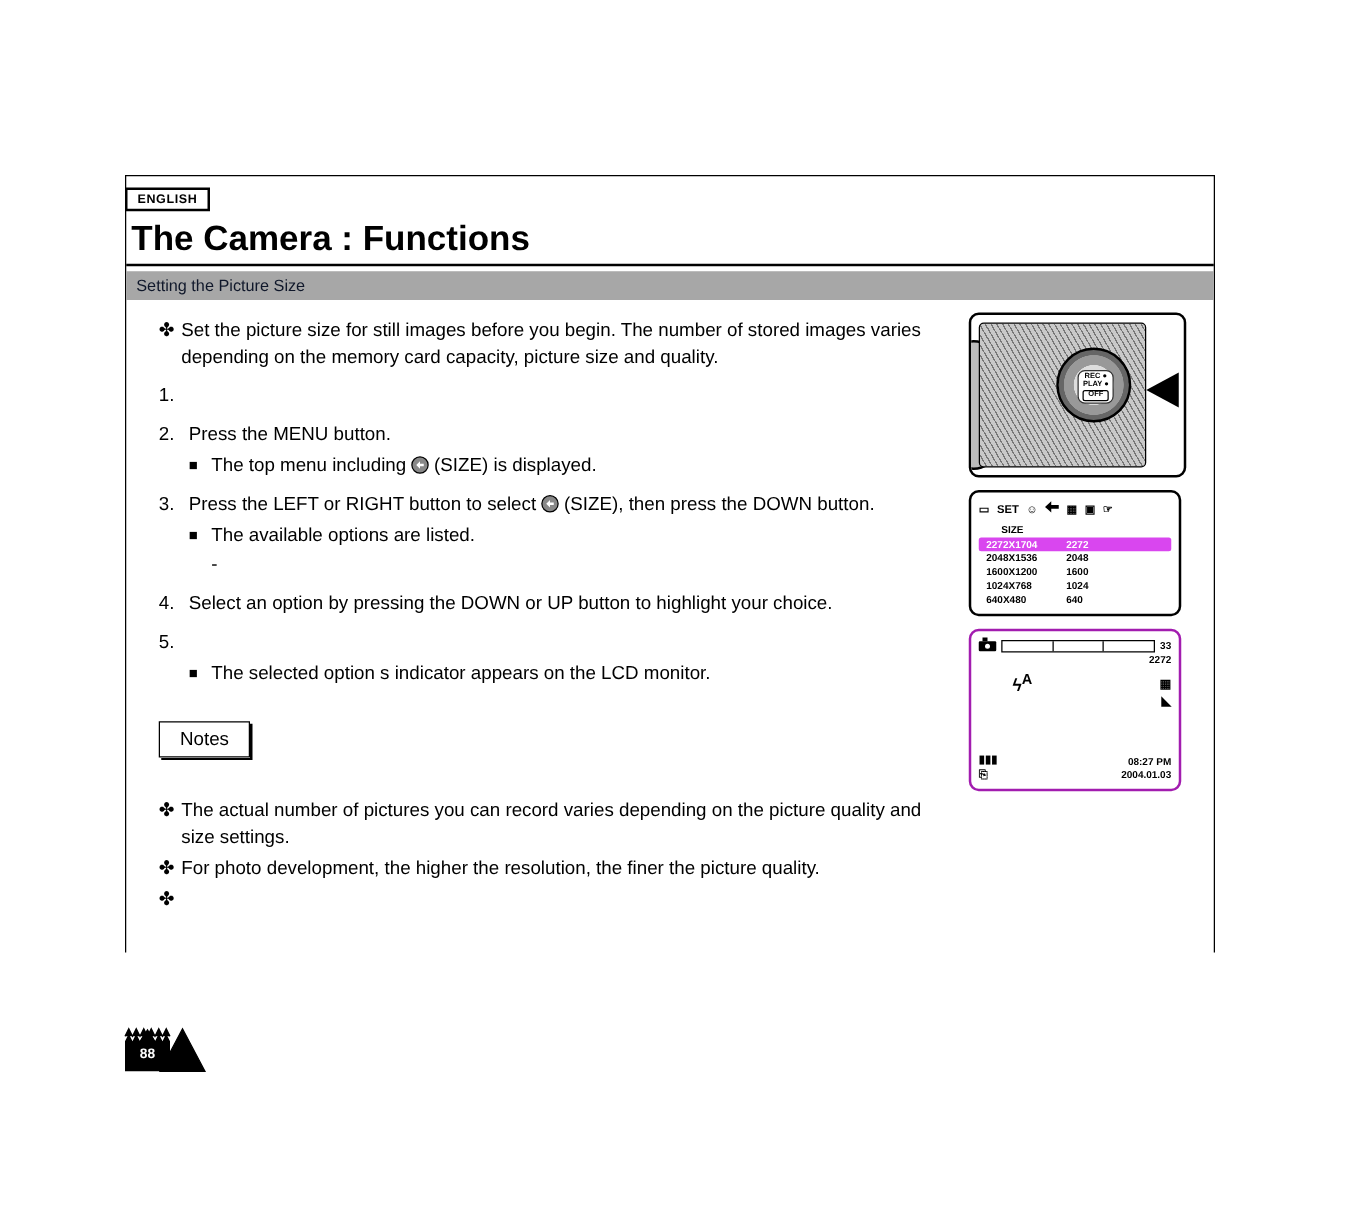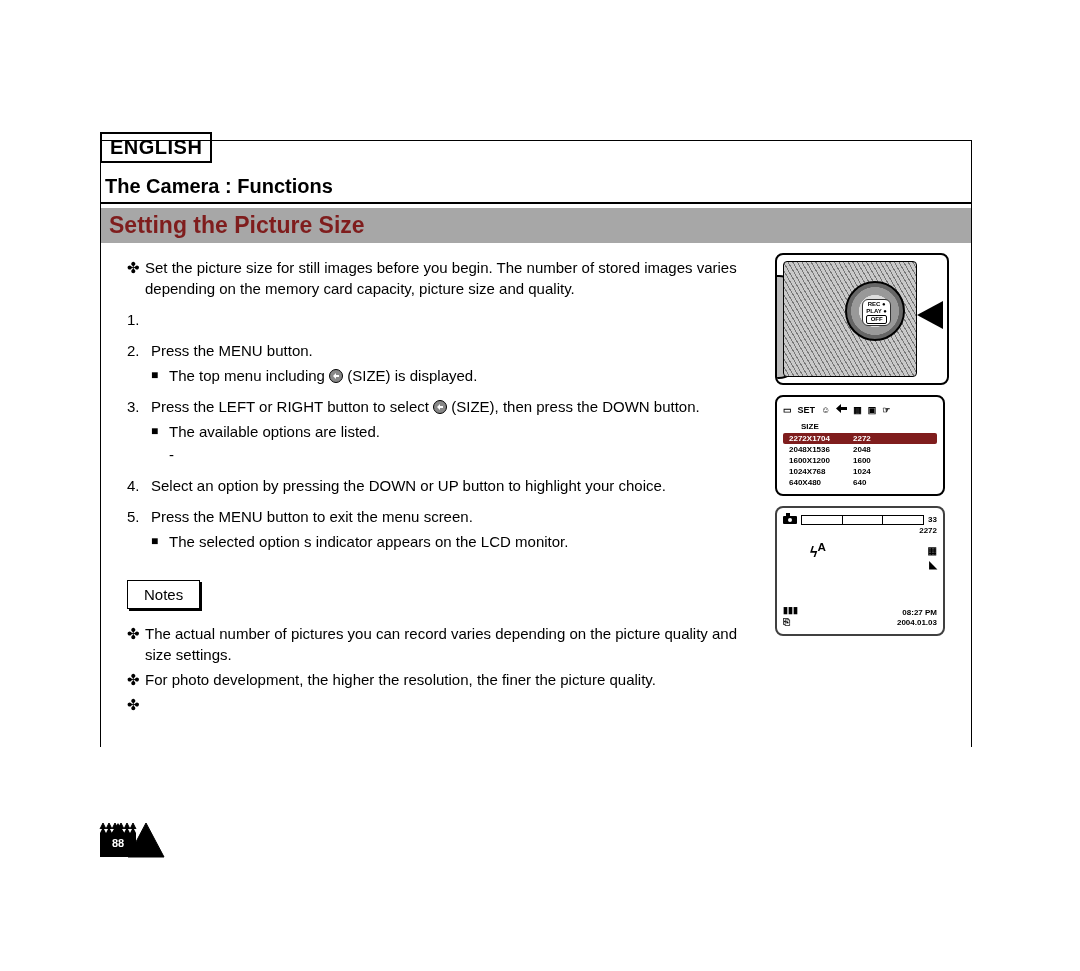--- a/index.html
+++ b/index.html
@@ -22,39 +22,39 @@
     left: 100px;
     top: 140px;
     width: 870px;
     border: 1px solid #000;
     border-bottom: none;
     padding: 4px 0 28px 0;
   }
   .lang-badge {
     position: absolute;
     left: 100px;
-    top: 132px;
+    top: 150px;
     border: 2px solid #000;
     font-weight: bold;
-    font-size: 20px;
+    font-size: 10px;
     padding: 2px 8px;
     background: #fff;
     letter-spacing: 0.5px;
   }
   .title {
-    font-size: 20px;
+    font-size: 28px;
     font-weight: bold;
     padding: 30px 0 4px 4px;
     border-bottom: 2px solid #000;
   }
   .section-bar {
     background: #a7a7a7;
-    color: #7f1d1d;
-    font-weight: bold;
-    font-size: 23px;
+    color: #0f172a;
+    font-weight: normal;
+    font-size: 13px;
     padding: 4px 8px;
     margin-top: 4px;
   }
   .body-area {
     display: flex;
     align-items: flex-start;
   }
   .text-col {
     flex: 1;
     padding: 10px 10px 0 26px;
@@ -105,21 +105,21 @@
     vertical-align: -2px;
   }
   .camera-glyph svg, .size-glyph svg {
     display: block;
   }
   .notes-box {
     display: inline-block;
     border: 1px solid #000;
     box-shadow: 2px 2px 0 #000;
     padding: 3px 16px;
-    margin: 26px 0 10px 0;
+    margin: 26px 0 28px 0;
     font-size: 15px;
   }
   .page-badge {
     position: absolute;
     left: 100px;
     bottom: 114px;
     padding-left: 28px;
   }
   .page-badge svg { display: block; }
   .page-num {
@@ -210,28 +210,28 @@
   .lcd-title {
     margin: 6px 0 2px 18px;
     font-size: 8px;
   }
   .lcd-row {
     display: flex;
     padding: 1px 6px;
   }
   .lcd-row .c1 { width: 64px; }
   .lcd-row.sel {
-    background: #7f1d1d;
+    background: #d946ef;
     color: #fff;
     border-radius: 2px;
   }
 
   
   .lcd2 {
-    border: 2px solid #404040;
+    border: 2px solid #a21caf;
     border-radius: 8px;
     width: 170px;
     height: 130px;
     margin-top: 10px;
     padding: 5px 6px;
     box-sizing: border-box;
     font-size: 8px;
     font-weight: bold;
     position: relative;
   }
@@ -357,21 +357,20 @@
           <div class="dash-mark">-</div>
         </div>
 
         <div class="num-row">
           <div class="num-mark">4.</div>
           <div>Select an option by pressing the DOWN or UP button to highlight your choice.</div>
         </div>
 
         <div class="num-row">
           <div class="num-mark">5.</div>
-          <div>Press the MENU button to exit the menu screen.</div>
         </div>
         <div class="sub-row">
           <div class="sq-mark">■</div>
           <div>The selected option s indicator appears on the LCD monitor.</div>
         </div>
 
         <div class="notes-box">Notes</div>
 
         <div class="bullet-row">
           <div class="bullet-mark">✤</div>

